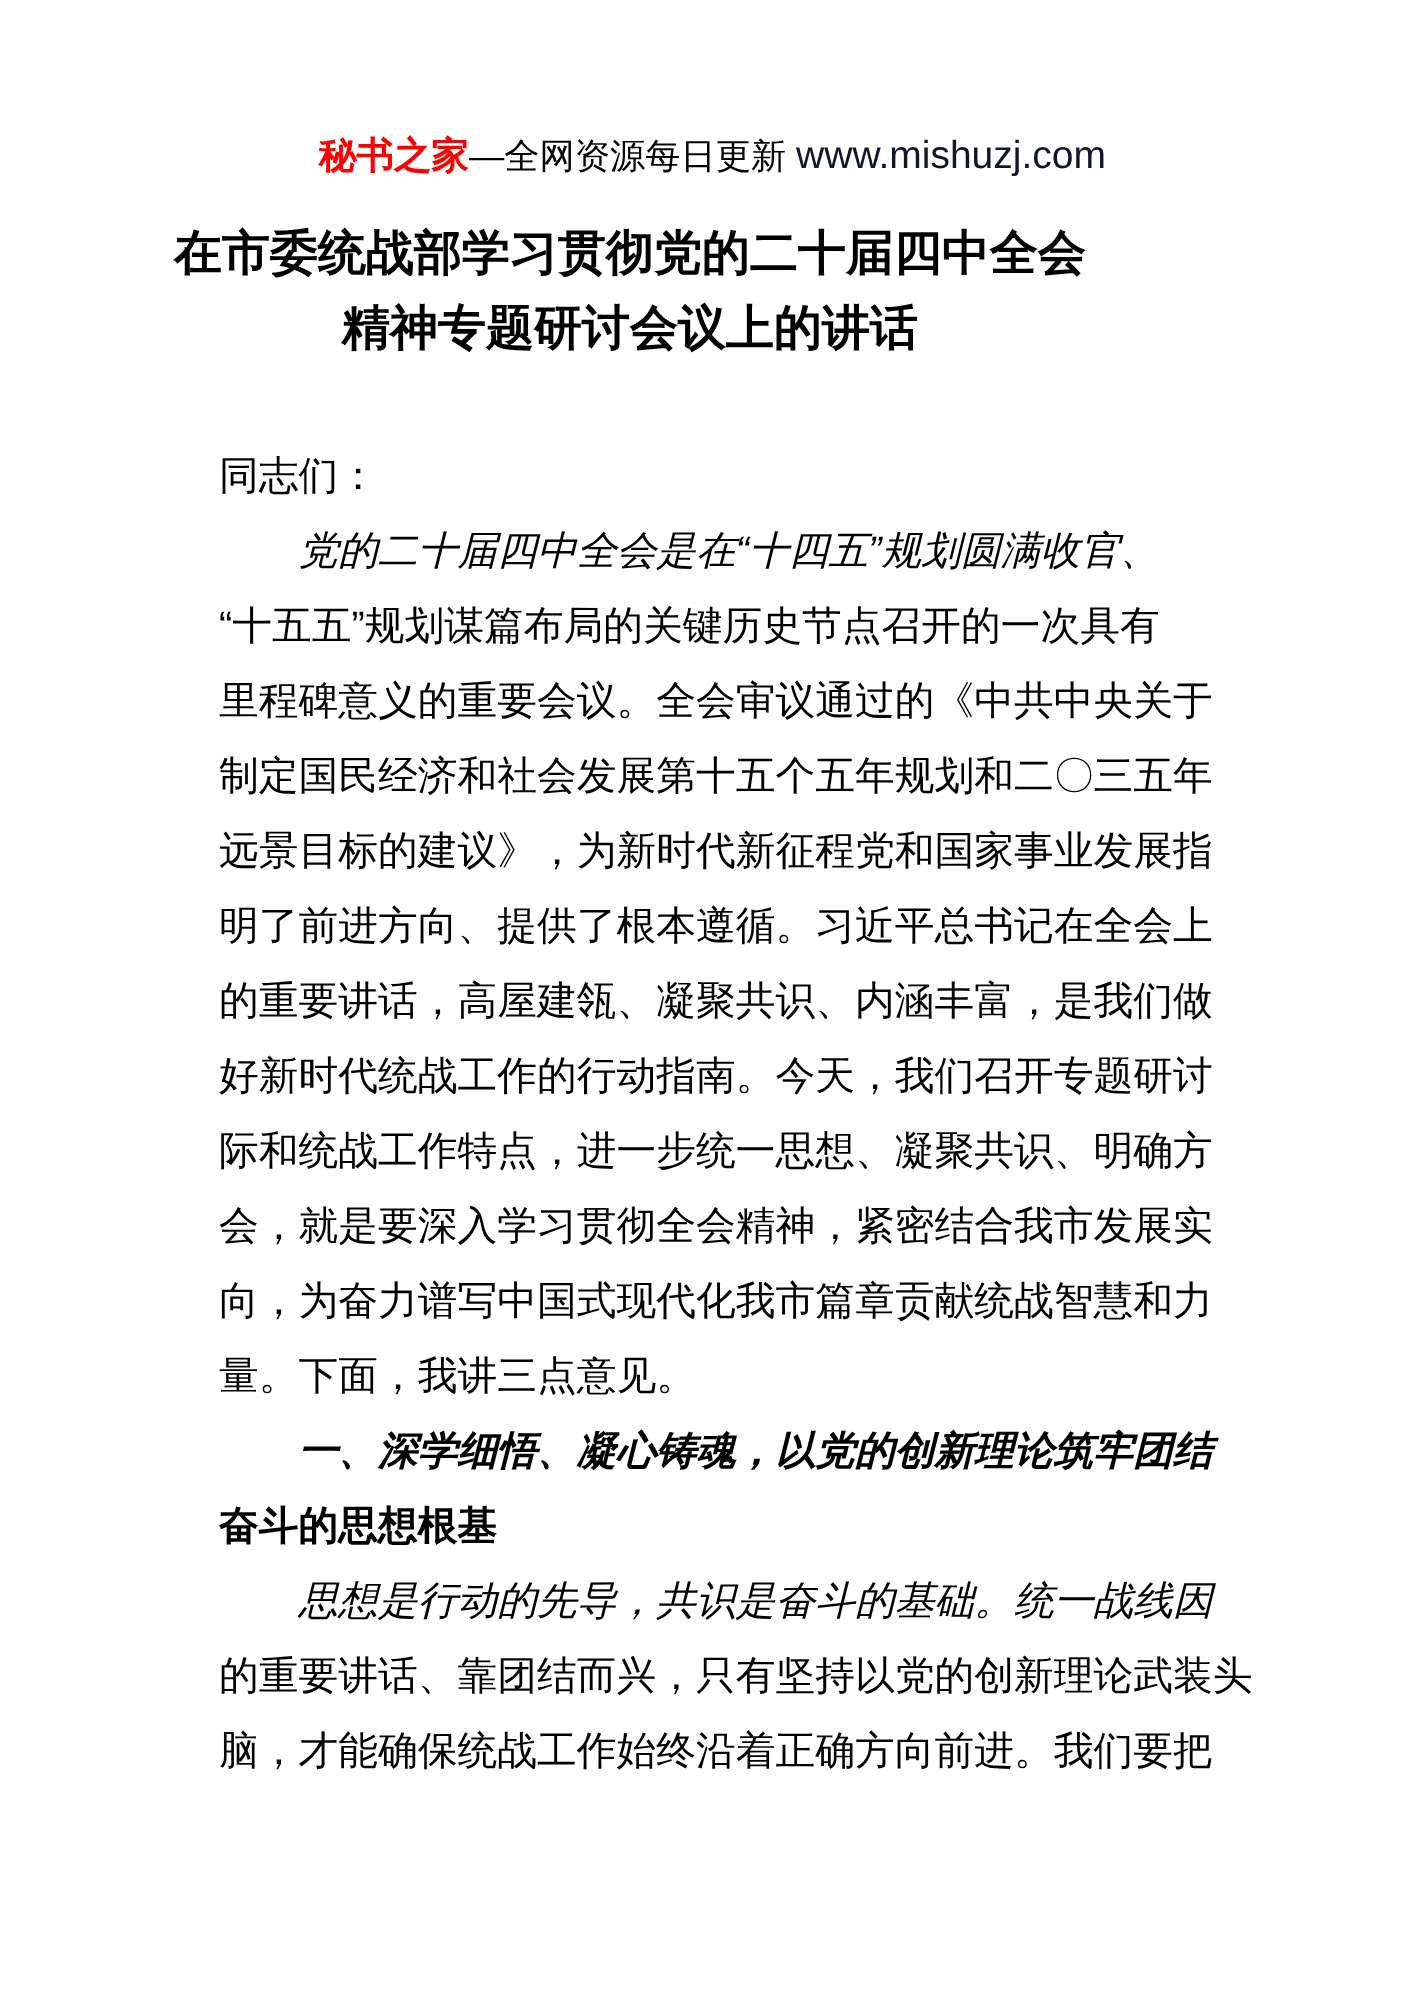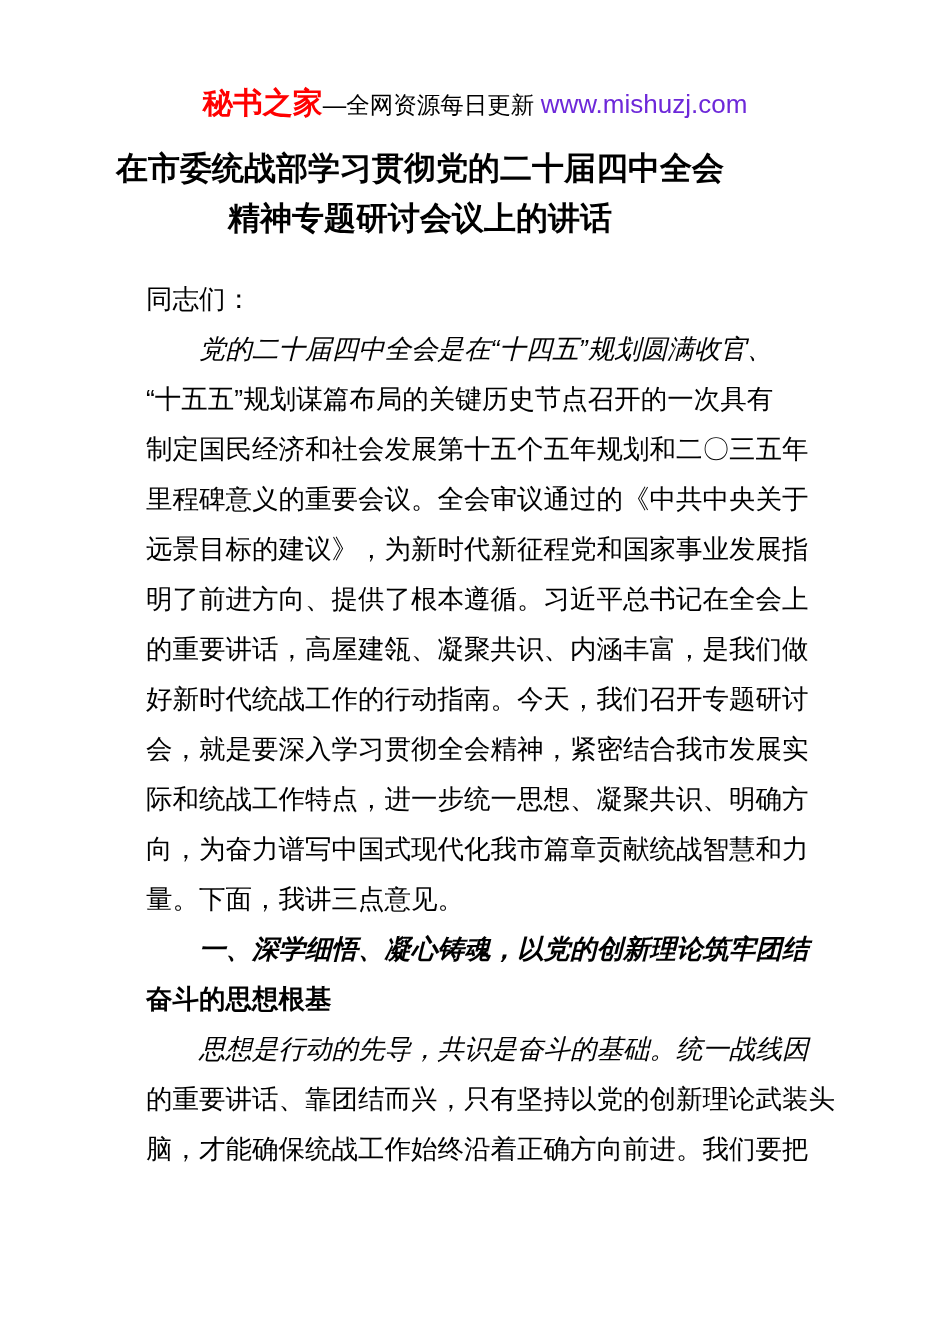--- a/index.html
+++ b/index.html
@@ -23,21 +23,21 @@
     left: 0;
     width: 950px;
     height: 36px;
     line-height: 36px;
     text-align: center;
     font-size: 24px;
     white-space: nowrap;
   }
   #header .brand {
     font-weight: 700;
-    font-size: 30px;
+    font-size: 25px;
   }
   #header .tagline {
     font-weight: 400;
     font-size: 23.5px;
     color: #000000;
     margin-top: 28px;
   }
   #header .url {
     font-size: 26px;
     text-decoration: none;
@@ -53,59 +53,59 @@
     font-size: 32px;
     font-weight: 700;
     letter-spacing: 0;
     white-space: nowrap;
   }
   #title-line-1 { top: 143px; }
   #title-line-2 { top: 193px; }
   
   #body-text {
     position: absolute;
-    top: 274px;
+    top: 292px;
     left: 146px;
     width: 670px;
   }
   .doc-line {
     height: 50px;
     line-height: 50px;
     font-size: 26.5px;
     white-space: nowrap;
     color: #000000;
   }
   .doc-line.indent { padding-left: 53px; font-style: italic; }
   .doc-line.bold { font-weight: 600; }
 </style>
 </head>
 <body>
 
 <div id="page">
 
   <div id="header">
-    <span class="brand" style="color: rgb(255, 0, 0);">秘书之家</span><span class="tagline">—全网资源每日更新 </span><span class="url" style="color: #6d28d9;">www.mishuzj.com</span>
+    <span class="brand" style="color: rgb(255, 0, 0);">秘书之家</span><span class="tagline">—全网资源每日更新 </span><span class="url" style="color: #0f172a;">www.mishuzj.com</span>
   </div>
 
   <div id="title-line-1" class="title-line">在市委统战部学习贯彻党的二十届四中全会</div>
 
   <div id="title-line-2" class="title-line">精神专题研讨会议上的讲话</div>
 
   <div id="body-text">
       <div class="doc-line">同志们：</div>
       <div class="doc-line indent">党的二十届四中全会是在“十四五”规划圆满收官、</div>
       <div class="doc-line">“十五五”规划谋篇布局的关键历史节点召开的一次具有</div>
+      <div class="doc-line">里程碑意义的重要会议。全会审议通过的《中共中央关于</div>
       <div class="doc-line">制定国民经济和社会发展第十五个五年规划和二〇三五年</div>
-      <div class="doc-line">里程碑意义的重要会议。全会审议通过的《中共中央关于</div>
       <div class="doc-line">远景目标的建议》，为新时代新征程党和国家事业发展指</div>
       <div class="doc-line">明了前进方向、提供了根本遵循。习近平总书记在全会上</div>
       <div class="doc-line">的重要讲话，高屋建瓴、凝聚共识、内涵丰富，是我们做</div>
       <div class="doc-line">好新时代统战工作的行动指南。今天，我们召开专题研讨</div>
+      <div class="doc-line">际和统战工作特点，进一步统一思想、凝聚共识、明确方</div>
       <div class="doc-line">会，就是要深入学习贯彻全会精神，紧密结合我市发展实</div>
-      <div class="doc-line">际和统战工作特点，进一步统一思想、凝聚共识、明确方</div>
       <div class="doc-line">向，为奋力谱写中国式现代化我市篇章贡献统战智慧和力</div>
       <div class="doc-line">量。下面，我讲三点意见。</div>
       <div class="doc-line indent bold">一、深学细悟、凝心铸魂，以党的创新理论筑牢团结</div>
       <div class="doc-line bold">奋斗的思想根基</div>
       <div class="doc-line indent">思想是行动的先导，共识是奋斗的基础。统一战线因</div>
       <div class="doc-line">的重要讲话、靠团结而兴，只有坚持以党的创新理论武装头</div>
       <div class="doc-line">脑，才能确保统战工作始终沿着正确方向前进。我们要把</div>
     </div>
 
 </div>

